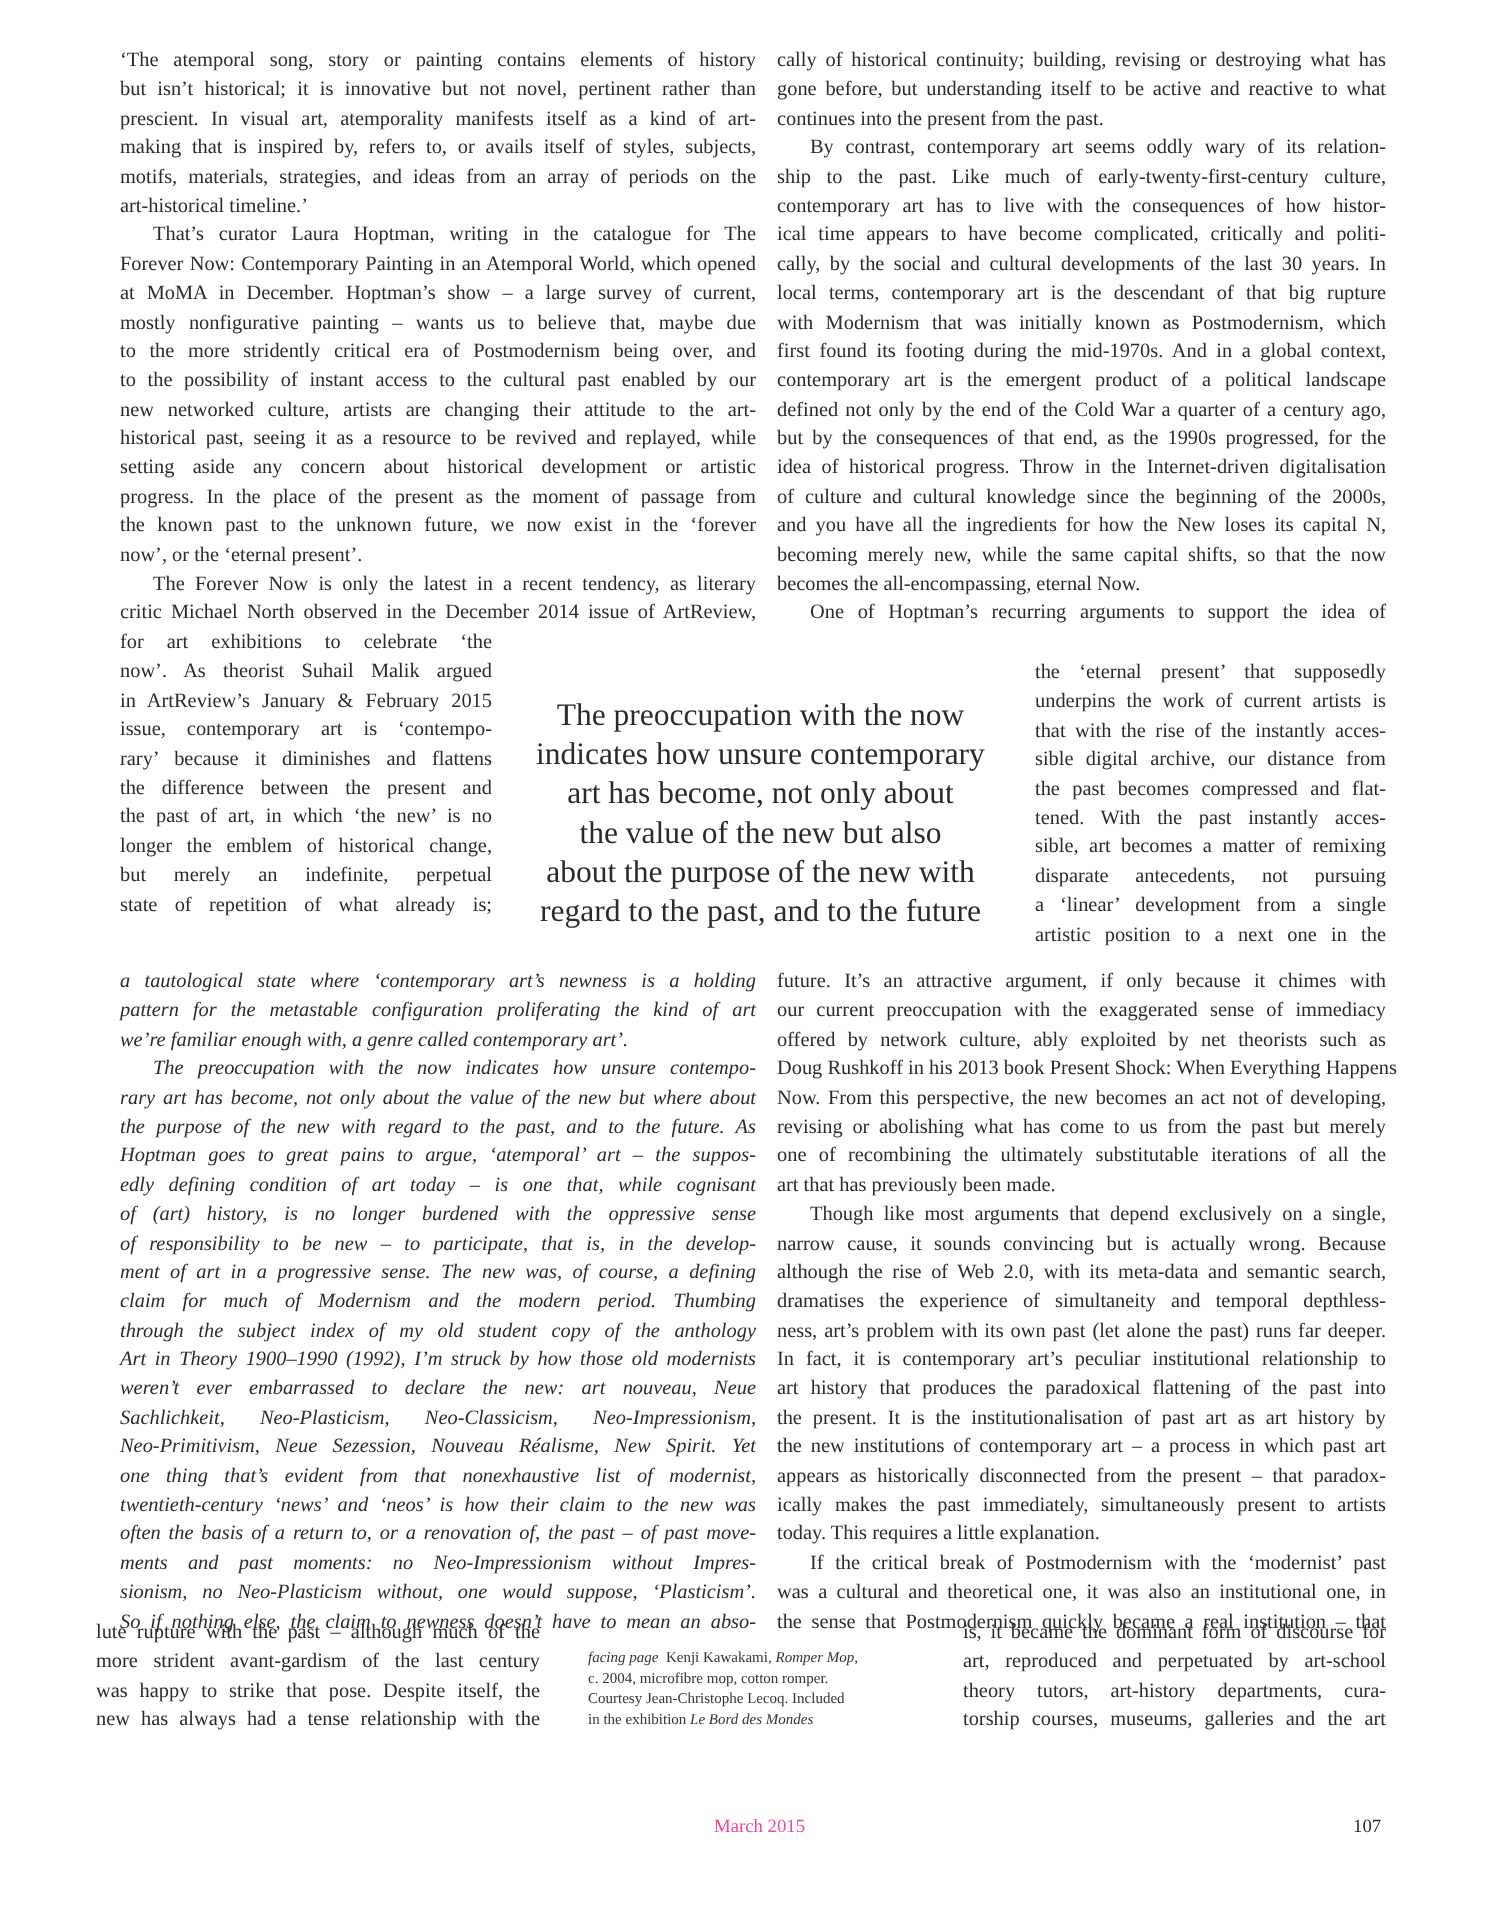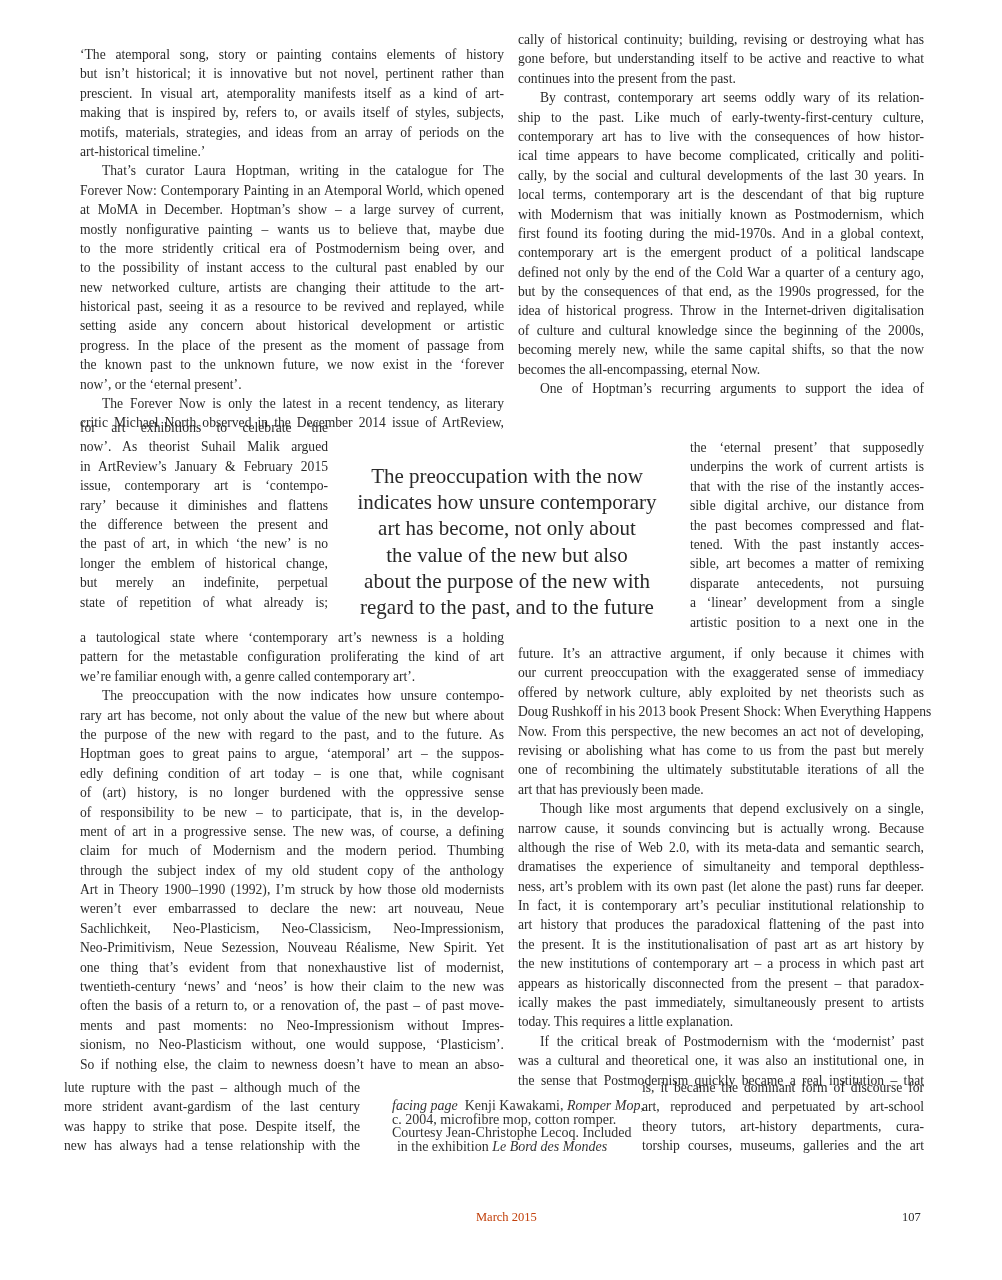--- a/index.html
+++ b/index.html
@@ -6,30 +6,30 @@
   body { width: 1002px; height: 1280px; position: relative; overflow: hidden;
          font-family: "Liberation Serif", "DejaVu Serif", serif; color: #2a2a2a; }
   .col { position: absolute; font-size: 13.6px; line-height: 19.4px; }
   .line { display: block; white-space: nowrap; text-align: justify; text-align-last: justify; height: 19.4px; overflow: visible; }
   .line.last { text-align-last: left; }
   .indent { padding-left: 22px; box-sizing: border-box; }
   .left { left: 80px; width: 424px; }
   .right { left: 518px; width: 406px; }
   .pull { position: absolute; left: 352px; width: 310px; top: 463px; font-size: 21px; line-height: 26.2px; text-align: center; color: #2a2a2a; }
   .pull span { display: block; white-space: nowrap; }
-  .caption { position: absolute; left: 392px; width: 220px; top: 1099px; font-size: 14px; line-height: 13.6px; text-align: center; color: #333; }
+  .caption { position: absolute; left: 392px; width: 220px; top: 1099px; font-size: 10px; line-height: 13.6px; color: #333; }
   .caption span { display: block; white-space: nowrap; }
-  .footer-date { position: absolute; left: 476px; top: 1210px; font-size: 12.5px; color: #c2410c; }
+  .footer-date { position: absolute; left: 476px; top: 1210px; font-size: 12.5px; color: #ec4899; }
   .footer-page { position: absolute; left: 902px; top: 1210px; font-size: 12.5px; color: #2a2a2a; }
   i { font-style: italic; }
 </style>
 </head>
 <body>
 
-<div class="col left" style="top:45px;" id="lc1">
+<div class="col left" style="top:30px;" id="lc1">
     <span class="line">‘The atemporal song, story or painting contains elements of history</span>
     <span class="line">but isn’t historical; it is innovative but not novel, pertinent rather than</span>
     <span class="line">prescient. In visual art, atemporality manifests itself as a kind of art-</span>
     <span class="line">making that is inspired by, refers to, or avails itself of styles, subjects,</span>
     <span class="line">motifs, materials, strategies, and ideas from an array of periods on the</span>
     <span class="line last">art-historical timeline.’</span>
     <span class="line indent">That’s curator Laura Hoptman, writing in the catalogue for The</span>
     <span class="line">Forever Now: Contemporary Painting in an Atemporal World, which opened</span>
     <span class="line">at MoMA in December. Hoptman’s show – a large survey of current,</span>
     <span class="line">mostly nonfigurative painting – wants us to believe that, maybe due</span>
@@ -51,21 +51,21 @@
     <span class="line">in ArtReview’s January &amp; February 2015</span>
     <span class="line">issue, contemporary art is ‘contempo-</span>
     <span class="line">rary’ because it diminishes and flattens</span>
     <span class="line">the difference between the present and</span>
     <span class="line">the past of art, in which ‘the new’ is no</span>
     <span class="line">longer the emblem of historical change,</span>
     <span class="line">but merely an indefinite, perpetual</span>
     <span class="line">state of repetition of what already is;</span>
   </div>
 
-<div class="col left" style="top:628px;" id="lc2">
+<div class="col left" style="top:644px;font-style:italic;" id="lc2">
     <span class="line">a tautological state where ‘contemporary art’s newness is a holding</span>
     <span class="line">pattern for the metastable configuration proliferating the kind of art</span>
     <span class="line last">we’re familiar enough with, a genre called contemporary art’.</span>
     <span class="line indent">The preoccupation with the now indicates how unsure contempo-</span>
     <span class="line">rary art has become, not only about the value of the new but where about</span>
     <span class="line">the purpose of the new with regard to the past, and to the future. As</span>
     <span class="line">Hoptman goes to great pains to argue, ‘atemporal’ art – the suppos-</span>
     <span class="line">edly defining condition of art today – is one that, while cognisant</span>
     <span class="line">of (art) history, is no longer burdened with the oppressive sense</span>
     <span class="line">of responsibility to be new – to participate, that is, in the develop-</span>
@@ -101,20 +101,21 @@
     <span class="line">ical time appears to have become complicated, critically and politi-</span>
     <span class="line">cally, by the social and cultural developments of the last 30 years. In</span>
     <span class="line">local terms, contemporary art is the descendant of that big rupture</span>
     <span class="line">with Modernism that was initially known as Postmodernism, which</span>
     <span class="line">first found its footing during the mid-1970s. And in a global context,</span>
     <span class="line">contemporary art is the emergent product of a political landscape</span>
     <span class="line">defined not only by the end of the Cold War a quarter of a century ago,</span>
     <span class="line">but by the consequences of that end, as the 1990s progressed, for the</span>
     <span class="line">idea of historical progress. Throw in the Internet-driven digitalisation</span>
     <span class="line">of culture and cultural knowledge since the beginning of the 2000s,</span>
+    <span class="line">and you have all the ingredients for how the New loses its capital N,</span>
     <span class="line">becoming merely new, while the same capital shifts, so that the now</span>
     <span class="line last">becomes the all-encompassing, eternal Now.</span>
     <span class="line indent">One of Hoptman’s recurring arguments to support the idea of</span>
   </div>
 
 <div class="col" style="left:690px; width:234px; top:438px;" id="rcn">
     <span class="line">the ‘eternal present’ that supposedly</span>
     <span class="line">underpins the work of current artists is</span>
     <span class="line">that with the rise of the instantly acces-</span>
     <span class="line">sible digital archive, our distance from</span>

